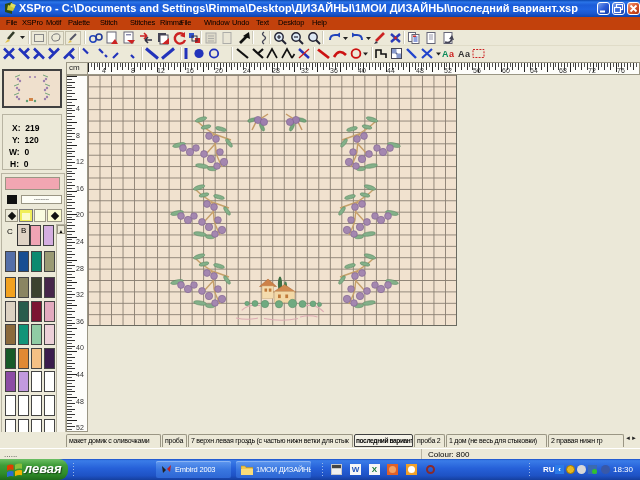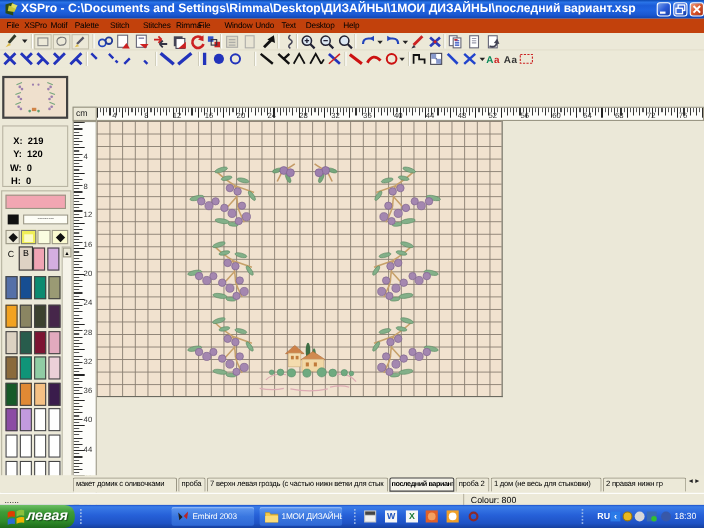--- a/index.html
+++ b/index.html
@@ -37,21 +37,21 @@
   .palbtn { position:absolute; top:35px; height:13px; border:1px solid #9a9684; background:#ece9d8; }
   .diam { width:6px; height:6px; background:#111; transform:rotate(45deg); margin:3px auto; }
   .swl { position:absolute; font-size:8px; }
   #palscroll { position:absolute; left:54px; top:50px; width:10px; height:219px; background:#f6f4ea; border:1px solid #b8b4a2; }
   #palscroll .up,#palscroll .dn { position:absolute; left:0; width:8px; height:9px; background:#ece9d8; border:1px solid #9a9684; font-size:5px; text-align:center; line-height:10px; }
   #palscroll .up { top:0; }
   #palscroll .dn { bottom:0; }
   .sw { position:absolute; width:11px; height:21px; border:1px solid #444; }
 
   
-  #canvas { left:66px; top:61px; width:574px; height:371px; background:#ebe8d8;margin-top:35px; }
+  #canvas { left:66px; top:61px; width:574px; height:371px; background:#ebe8d8; }
   #hruler { position:absolute; left:0px; top:1px; width:574px; height:13px; background:#fdfdfa; border:1px solid #9a9684;
     background-image:
       repeating-linear-gradient(90deg,#222 0 1px,transparent 1px 22.94px),
       repeating-linear-gradient(90deg,#333 0 1px,transparent 1px 5.735px),
       repeating-linear-gradient(90deg,#555 0 1px,transparent 1px 2.8675px);
     background-size:auto 9px, auto 7px, auto 4px; background-repeat:no-repeat; background-position:21px 0,21px 0,21px 0; }
   #hruler span { position:absolute; top:4px; font-size:7px; color:#333; transform:translateX(-50%); }
   #cmbox { position:absolute; left:0; top:1px; width:22px; height:13px; background:#ece9d8; border:1px solid #9a9684; font-size:8px; color:#222; padding-left:2px; z-index:3; }
   #vruler { position:absolute; left:0px; top:14px; width:22px; height:357px; background:#fdfdfa; border:1px solid #9a9684;
     background-image:

